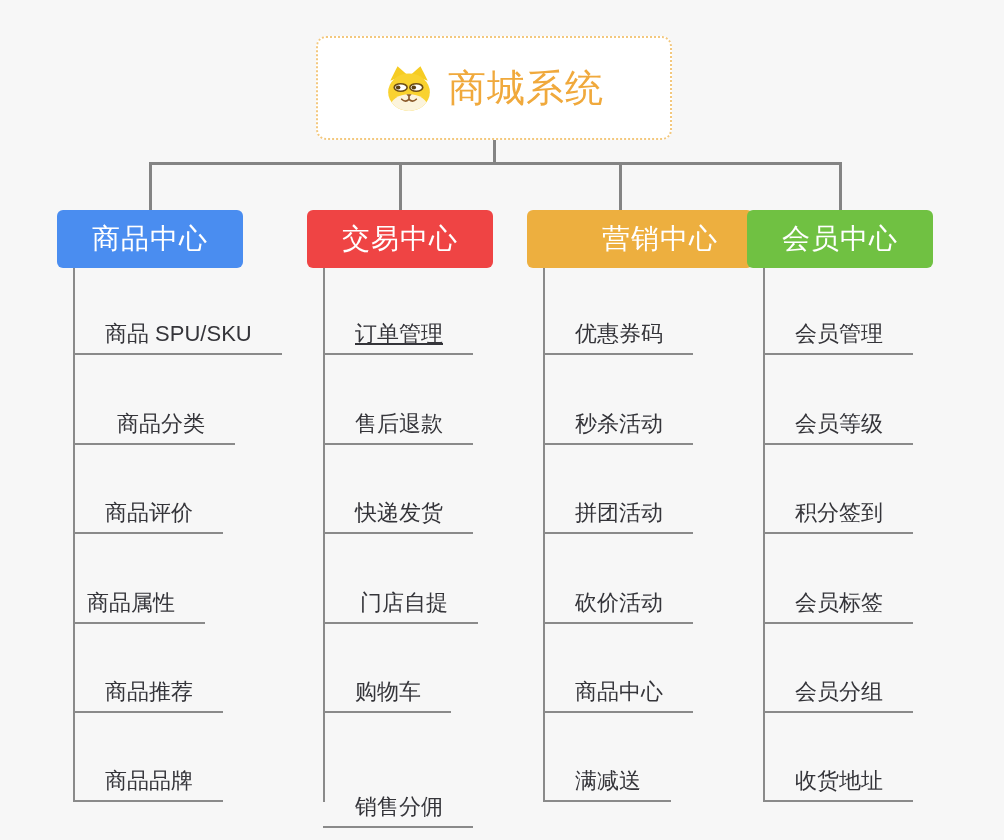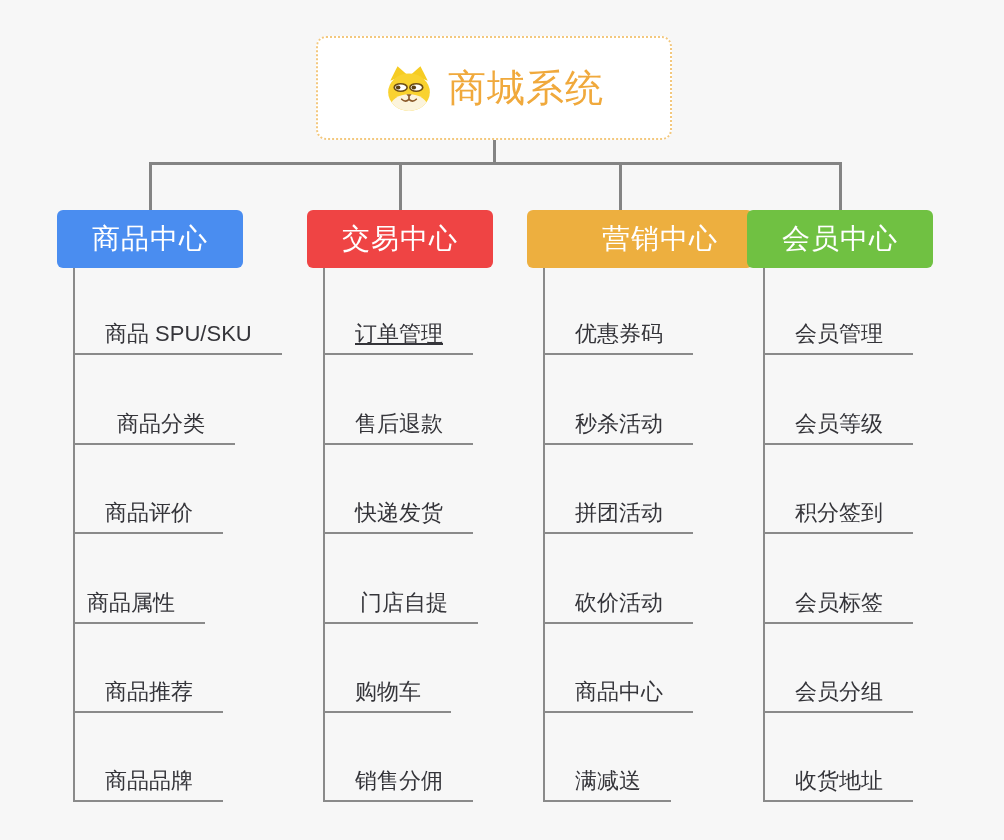--- a/index.html
+++ b/index.html
@@ -74,21 +74,21 @@
         <div class="leaf" style="left: 16px; top: 552px;">商品品牌</div>
       </div>
       <div class="col" style="left: 307px;">
         <div class="branch-box" style="background: #ef4444;">交易中心</div>
         <div class="vline"></div>
         <div class="leaf" style="left: 16px; top: 105px; text-decoration: underline;">订单管理</div>
         <div class="leaf" style="left: 16px; top: 195px;">售后退款</div>
         <div class="leaf" style="left: 16px; top: 284px;">快递发货</div>
         <div class="leaf" style="left: 16px; top: 374px; padding-left: 37px;">门店自提</div>
         <div class="leaf" style="left: 16px; top: 463px;">购物车</div>
-        <div class="leaf" style="left: 16px; top: 552px;">销售分佣</div>
+        <div class="leaf" style="left: 16px; top: 578px;">销售分佣</div>
       </div>
       <div class="col" style="left: 527px;">
         <div class="branch-box" style="background: rgb(237, 175, 63); padding-left: 40px;">营销中心</div>
         <div class="vline"></div>
         <div class="leaf" style="left: 16px; top: 105px;">优惠券码</div>
         <div class="leaf" style="left: 16px; top: 195px;">秒杀活动</div>
         <div class="leaf" style="left: 16px; top: 284px;">拼团活动</div>
         <div class="leaf" style="left: 16px; top: 374px;">砍价活动</div>
         <div class="leaf" style="left: 16px; top: 463px;">商品中心</div>
         <div class="leaf" style="left: 16px; top: 552px;">满减送</div>

